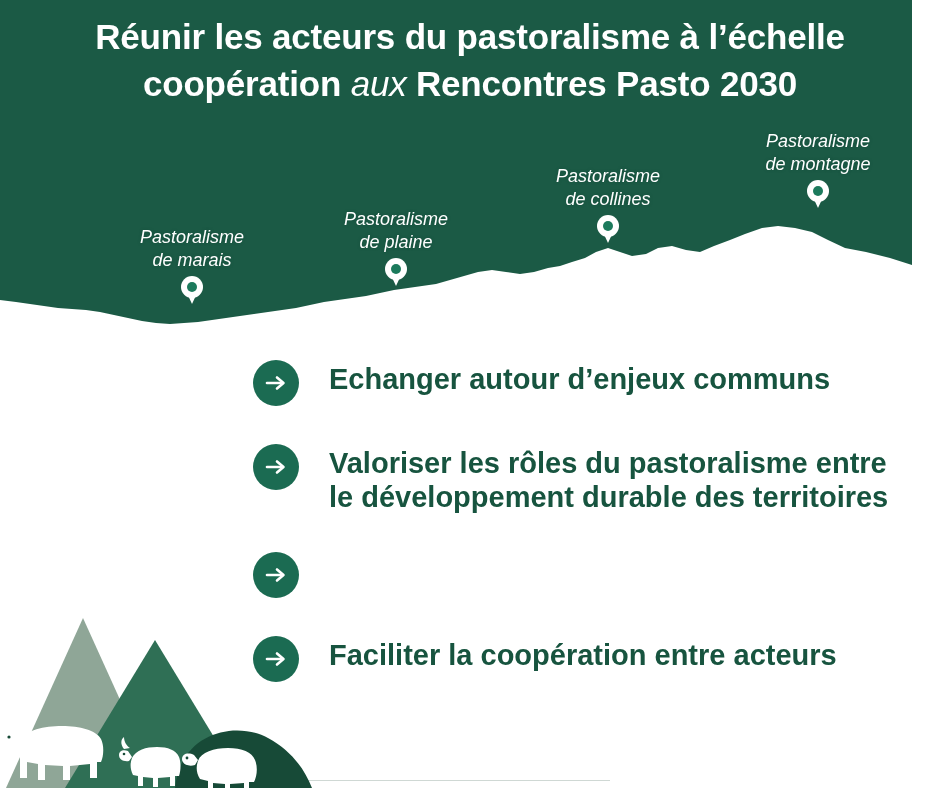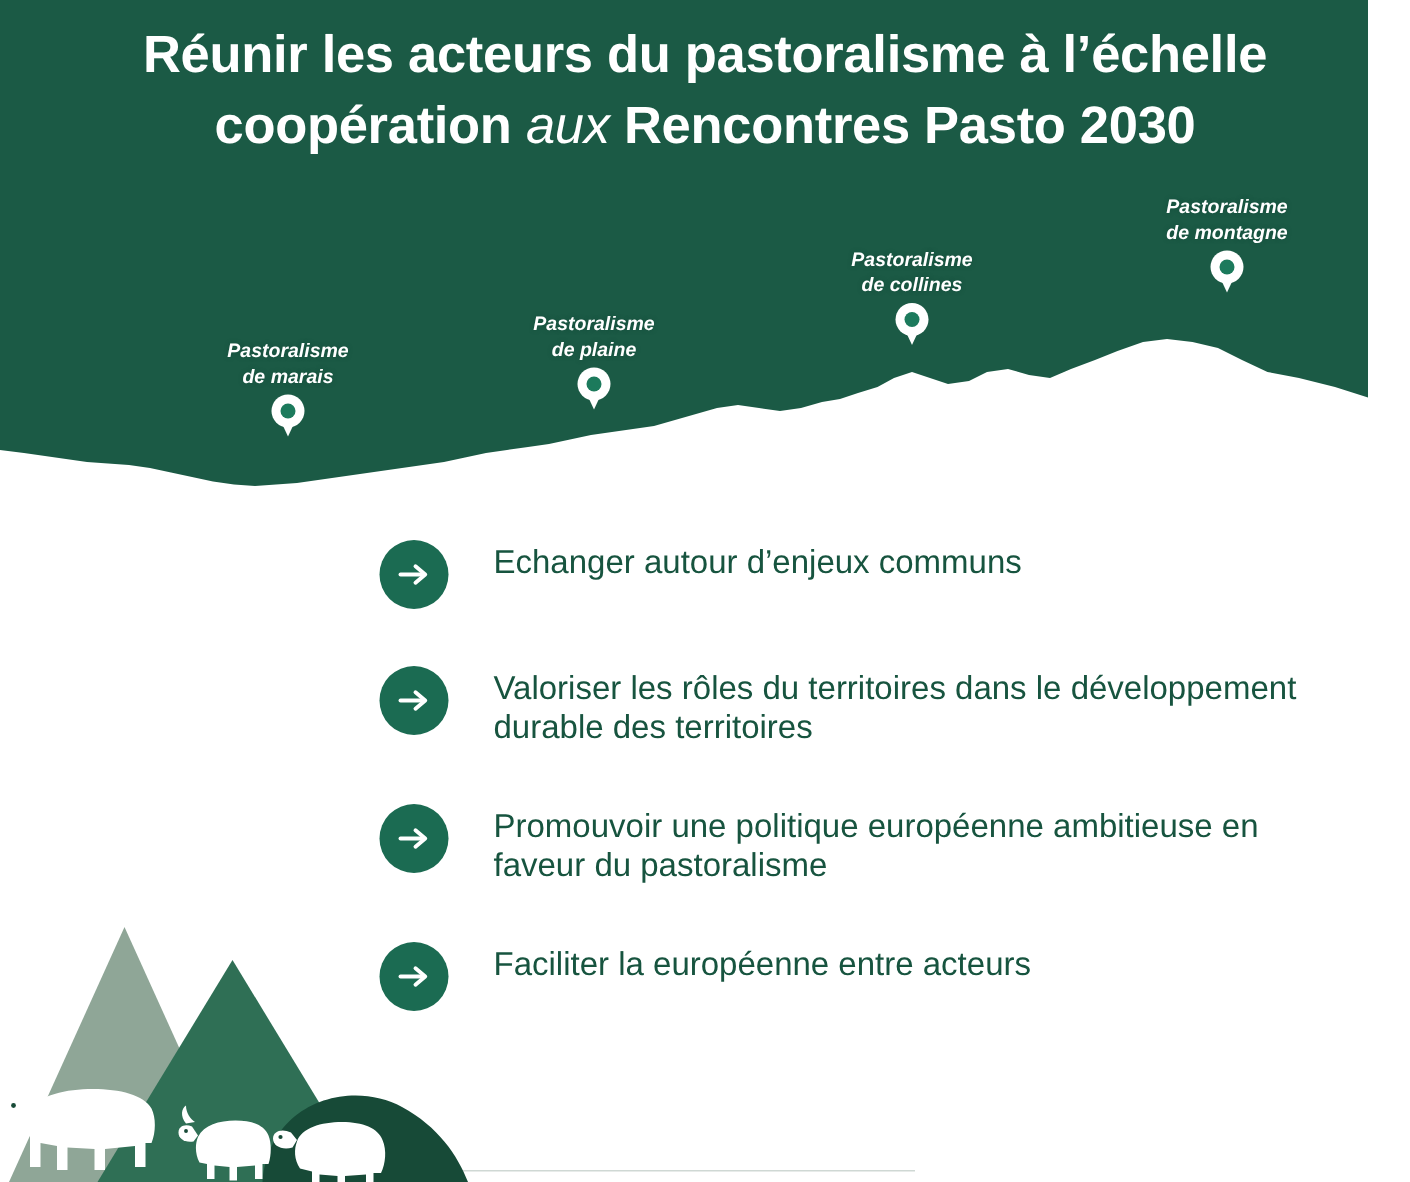--- a/index.html
+++ b/index.html
@@ -53,26 +53,25 @@
   }
 
   
   .pin-group {
     position: absolute;
     z-index: 6;
     text-align: center;
   }
   .pin-label {
     color: #ffffff;
-    font-size: 13px;
+    font-size: 18px;
     font-style: italic;
     line-height: 1.28;
     white-space: pre-line;
     text-shadow: 0 0 3px rgba(20,70,55,0.55);
-    font-weight: bold;
   }
   .pin-marker {
     margin: 4px auto 0;
     width: 22px;
     height: 30px;
     position: relative;
   }
   .pin-marker .head {
     position: absolute;
     left: 0; top: 0;
@@ -118,22 +117,22 @@
     background: #1b6b52;
     display: flex;
     align-items: center;
     justify-content: center;
     margin-top: 2px;
   }
   .bullet-icon svg { display: block; }
   .bullet-text {
     margin-left: 30px;
     color: #17543f;
-    font-size: 22px;
-    font-weight: normal;
+    font-size: 29px;
+    font-weight: bold;
     line-height: 1.18;
     padding-top: 4px;
     max-width: 560px;
   }
 
   
   #illustration {
     position: absolute;
     left: 0;
     bottom: 0;
@@ -228,41 +227,40 @@
     <div class="bullet-text">Echanger autour d’enjeux communs</div>
   </div>
 
   <div class="bullet-row">
     <div class="bullet-icon">
       <svg width="22" height="18" viewBox="0 0 22 18" fill="none">
         <path d="M2 9 H17" stroke="#ffffff" stroke-width="2.6" stroke-linecap="round"></path>
         <path d="M12 3.5 L18.5 9 L12 14.5" stroke="#ffffff" stroke-width="2.6" stroke-linecap="round" stroke-linejoin="round" fill="none"></path>
       </svg>
     </div>
-    <div class="bullet-text">Valoriser les rôles du territoires dans le développement durable des territoires</div>
-  </div>
-
-  <div class="bullet-row">
-    <div class="bullet-icon">
-      <svg width="22" height="18" viewBox="0 0 22 18" fill="none">
-        <path d="M2 9 H17" stroke="#ffffff" stroke-width="2.6" stroke-linecap="round"></path>
-        <path d="M12 3.5 L18.5 9 L12 14.5" stroke="#ffffff" stroke-width="2.6" stroke-linecap="round" stroke-linejoin="round" fill="none"></path>
-      </svg>
-    </div>
-    <div class="bullet-text">Promouvoir une politique européenne ambitieuse en faveur du pastoralisme</div>
-  </div>
-
-  <div class="bullet-row">
-    <div class="bullet-icon">
-      <svg width="22" height="18" viewBox="0 0 22 18" fill="none">
-        <path d="M2 9 H17" stroke="#ffffff" stroke-width="2.6" stroke-linecap="round"></path>
-        <path d="M12 3.5 L18.5 9 L12 14.5" stroke="#ffffff" stroke-width="2.6" stroke-linecap="round" stroke-linejoin="round" fill="none"></path>
-      </svg>
-    </div>
-    <div class="bullet-text">Faciliter la européenne entre acteurs</div>
+    <div class="bullet-text">Valoriser les rôles du pastoralisme entre le développement durable des territoires</div>
+  </div>
+
+  <div class="bullet-row">
+    <div class="bullet-icon">
+      <svg width="22" height="18" viewBox="0 0 22 18" fill="none">
+        <path d="M2 9 H17" stroke="#ffffff" stroke-width="2.6" stroke-linecap="round"></path>
+        <path d="M12 3.5 L18.5 9 L12 14.5" stroke="#ffffff" stroke-width="2.6" stroke-linecap="round" stroke-linejoin="round" fill="none"></path>
+      </svg>
+    </div>
+  </div>
+
+  <div class="bullet-row">
+    <div class="bullet-icon">
+      <svg width="22" height="18" viewBox="0 0 22 18" fill="none">
+        <path d="M2 9 H17" stroke="#ffffff" stroke-width="2.6" stroke-linecap="round"></path>
+        <path d="M12 3.5 L18.5 9 L12 14.5" stroke="#ffffff" stroke-width="2.6" stroke-linecap="round" stroke-linejoin="round" fill="none"></path>
+      </svg>
+    </div>
+    <div class="bullet-text">Faciliter la coopération entre acteurs</div>
   </div>
 
 </div>
 
 <div id="bottom-rule"></div>
 
 <svg id="illustration" viewBox="0 0 330 170" preserveAspectRatio="none">
 
   <polygon points="83,0 160,170 6,170" fill="#8fa697"></polygon>
 

